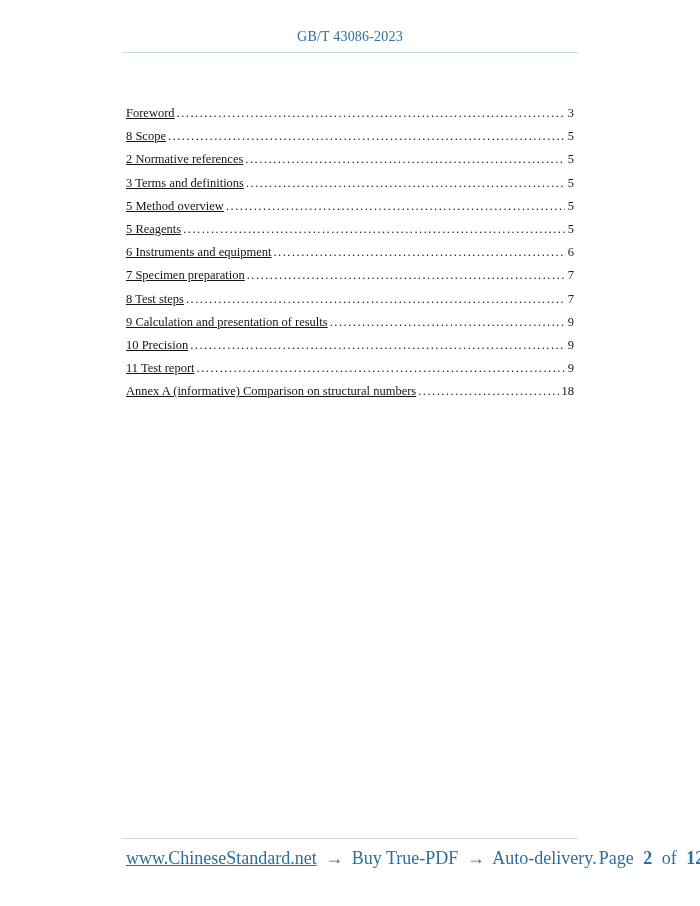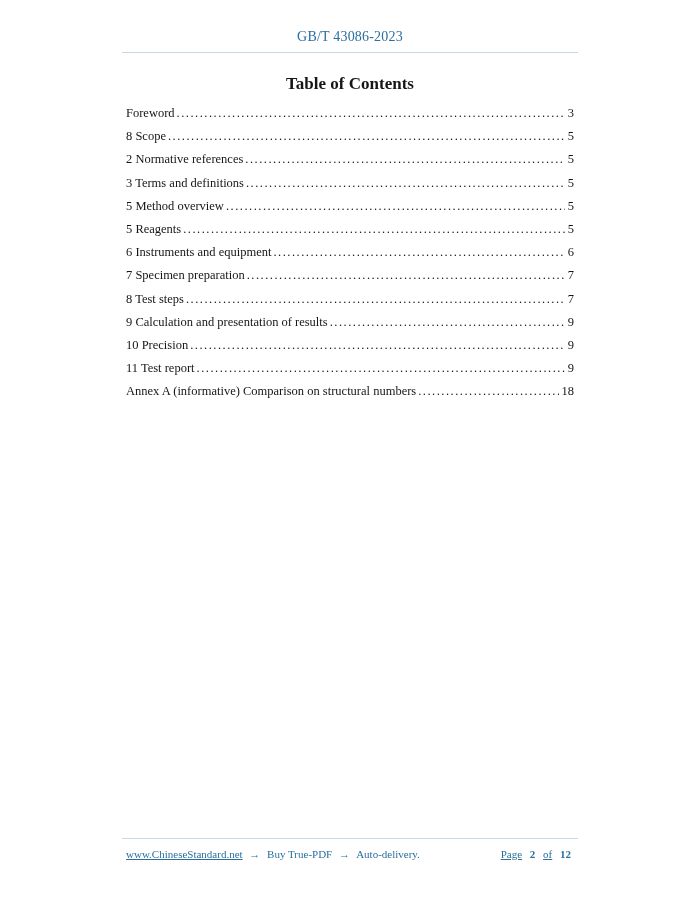--- a/index.html
+++ b/index.html
@@ -59,20 +59,21 @@
   .toc-row {
     display: flex;
     align-items: baseline;
     height: 23.2px;
     font-size: 12.5px;
     color: #161616;
   }
   .toc-label {
     white-space: nowrap;
     flex: 0 0 auto;
+    text-decoration: underline;
   }
   .toc-dots {
     flex: 1 1 auto;
     overflow: hidden;
     white-space: nowrap;
     margin: 0 3px 0 2px;
     letter-spacing: 1.5px;
     color: #161616;
   }
   .toc-page {
@@ -91,21 +92,21 @@
     background: #c7dae4;
   }
   .page-footer {
     position: absolute;
     top: 848px;
     left: 126px;
     right: 126px;
     display: flex;
     justify-content: space-between;
     align-items: flex-start;
-    font-size: 11px;
+    font-size: 18px;
     color: #2a6f9e;
   }
   .footer-left {
     white-space: nowrap;
   }
   .footer-link {
     text-decoration: underline;
     color: #2a6f9e;
     cursor: pointer;
   }
@@ -114,33 +115,31 @@
   }
   .page-indicator {
     white-space: nowrap;
   }
   .page-indicator .num {
     font-weight: bold;
     margin: 0 3px;
   }
   .page-indicator .word {
     margin: 0 2px;
-    text-decoration: underline;
   }
 </style>
 </head>
 <body>
 
 <div class="page">
 
   <div class="page-header">GB/T 43086-2023</div>
 
   <div class="header-rule"></div>
 
-  <div class="doc-title">Table of Contents</div>
 
   <div class="toc" id="toc-list">
     <div class="toc-row">
       <span class="toc-label">Foreword</span>
       <span class="toc-dots">............................................................................................................................................................................................................................</span>
       <span class="toc-page">3</span>
     </div>
 
     <div class="toc-row">
       <span class="toc-label">8 Scope</span>

